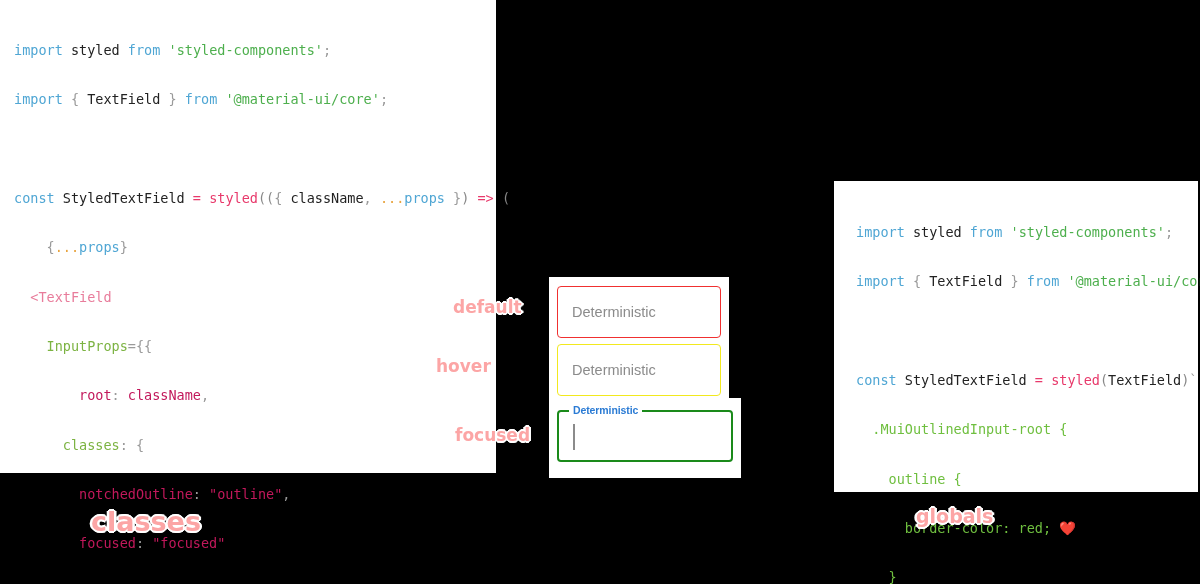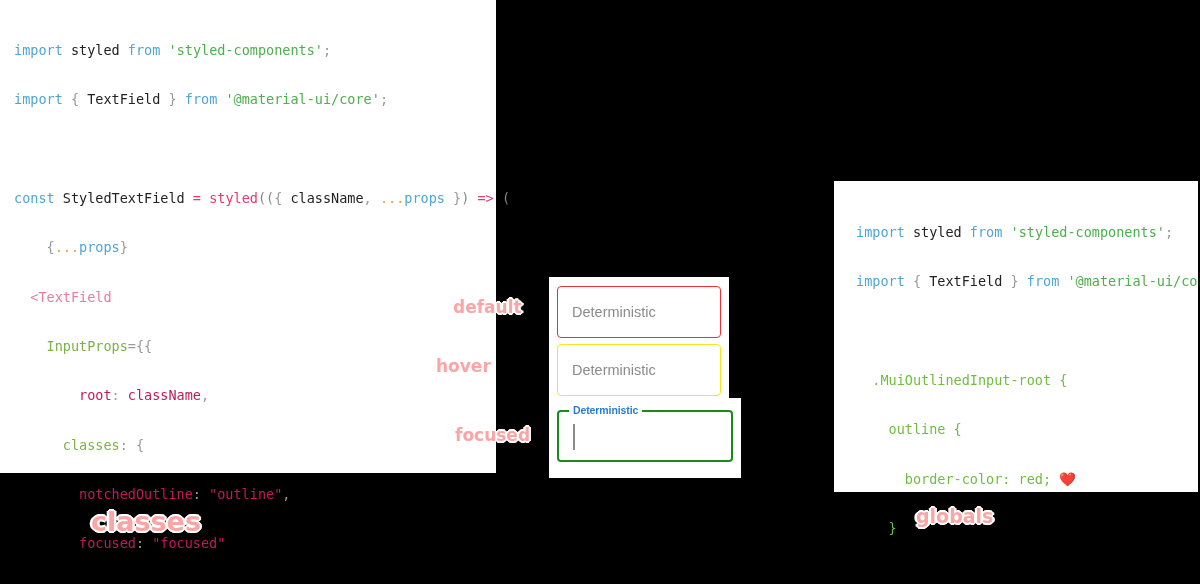--- a/index.html
+++ b/index.html
@@ -169,20 +169,21 @@
   
   
   
   
 </div>
 
 <div class="code-panel" id="panel-globals">
   <div class="code-line"><span class="tok-kw">import</span> <span class="tok-plain">styled</span> <span class="tok-kw">from</span> <span class="tok-str">'styled-components'</span><span class="tok-punct">;</span></div>
   <div class="code-line"><span class="tok-kw">import</span> <span class="tok-punct">{</span> <span class="tok-plain">TextField</span> <span class="tok-punct">}</span> <span class="tok-kw">from</span> <span class="tok-str">'@material-ui/core'</span></div>
   <div class="code-line">&nbsp;</div>
+  <div class="code-line"><span class="tok-kw">const</span> <span class="tok-plain">StyledTextField</span> <span class="tok-op">=</span> <span class="tok-fn">styled</span><span class="tok-paren">(</span><span class="tok-plain">TextField</span><span class="tok-paren">)</span><span class="tok-punct">`</span></div>
   <div class="code-line">  <span class="tok-css">.MuiOutlinedInput-root {</span></div>
   <div class="code-line">    <span class="tok-css">outline {</span></div>
   <div class="code-line">      <span class="tok-css">border-color: red;</span> <span class="emoji">❤️</span></div>
   <div class="code-line">    <span class="tok-css">}</span></div>
   
   
   
   
   
   

